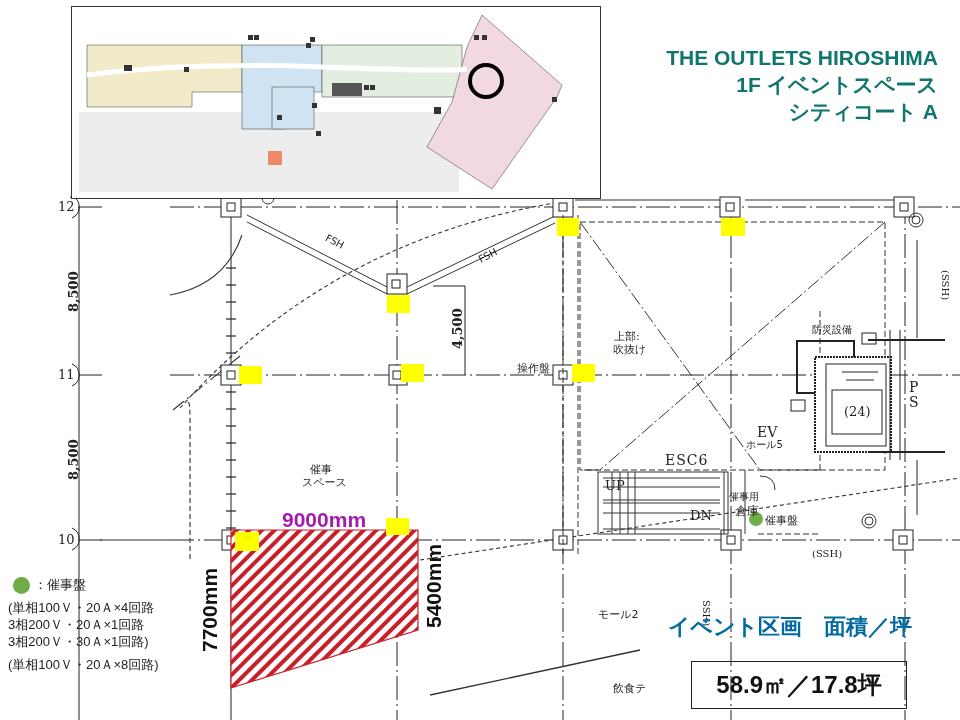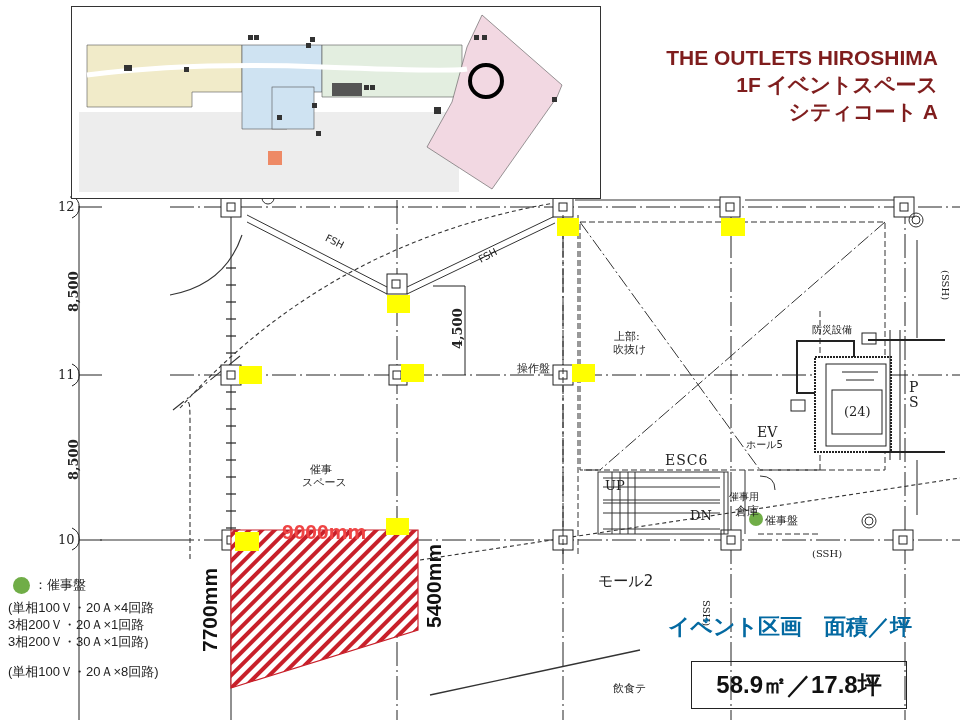--- a/index.html
+++ b/index.html
@@ -1,27 +1,27 @@
 <!DOCTYPE html>
 <html><head>
 <meta charset="utf-8">
 <style>
   html, body { margin:0; padding:0; background:#ffffff; }
   body { width:960px; height:720px; position:relative; overflow:hidden; font-family:"Liberation Sans", "DejaVu Sans", sans-serif; }
   #plan { position:absolute; left:0; top:0; }
-  .title-block { position:absolute; right:22px; top:44px; text-align:right; font-weight:bold; font-size:21px; line-height:27px; color:#7f1d1d; }
+  .title-block { position:absolute; right:22px; top:44px; text-align:right; font-weight:bold; font-size:21px; line-height:27px; color:#0f766e; }
   .title-block div { white-space:nowrap; }
   .minimap { position:absolute; left:71px; top:6px; width:528px; height:191px; border:1px solid #333; background:#fff; overflow:hidden; }
   .legend { position:absolute; left:8px; top:576px; font-size:13px; line-height:17px; color:#222; }
   .legend .dot { display:inline-block; width:17px; height:17px; border-radius:50%; vertical-align:middle; margin:0 4px 0 5px; }
   .legend .sq { display:inline-block; width:26px; height:20px; vertical-align:middle; margin:0 10px 0 10px; }
   .legend .row { white-space:nowrap; }
   .area-heading { position:absolute; left:668px; top:612px; font-size:22px; font-weight:bold; color:#0369a1; white-space:nowrap; }
   .area-box { position:absolute; left:691px; top:661px; width:214px; height:46px; border:1.5px solid #222; display:flex; align-items:center; justify-content:center; font-size:24px; font-weight:bold; color:#111; white-space:nowrap; }
-  .dim-9000 { position:absolute; left:282px; top:520px; font-size:21px; font-weight:bold; color:#ef4444; }
+  .dim-9000 { position:absolute; left:282px; top:508px; font-size:21px; font-weight:bold; color:#a21caf; }
   .dim-v { position:absolute; font-size:21px; font-weight:bold; color:#111; transform:rotate(-90deg); transform-origin:left top; white-space:nowrap; }
   .small-label { position:absolute; font-size:11px; color:#222; white-space:nowrap; font-family:"DejaVu Sans", sans-serif; }
   .grid-num { position:absolute; font-size:13px; color:#222; font-family:"DejaVu Serif", serif; }
 </style>
 </head>
 <body>
 
 <svg id="plan" width="960" height="720" viewBox="0 0 960 720">
   <defs>
     <pattern id="hatch" patternUnits="userSpaceOnUse" width="9" height="9" patternTransform="rotate(45)">
@@ -256,33 +256,33 @@
 <div class="small-label" style="left:605px;top:478px;font-size:13px;font-family:'DejaVu Serif',serif;">UP</div>
 <div class="small-label" style="left:690px;top:508px;font-size:13px;font-family:'DejaVu Serif',serif;">DN</div>
 <div class="small-label" style="left:729px;top:490px;font-size:10px;">催事用</div>
 <div class="small-label" style="left:735px;top:503px;font-size:12px;">倉庫</div>
 <div class="small-label" style="left:765px;top:513px;font-size:11px;">催事盤</div>
 <div class="small-label" style="left:310px;top:462px;font-size:11px;">催事</div>
 <div class="small-label" style="left:302px;top:475px;font-size:11px;">スペース</div>
 <div class="small-label" style="left:951px;top:270px;transform:rotate(90deg);transform-origin:left top;font-size:10px;font-family:'DejaVu Serif',serif;">(SSH)</div>
 <div class="small-label" style="left:812px;top:548px;font-size:10px;font-family:'DejaVu Serif',serif;">(SSH)</div>
 <div class="small-label" style="left:712px;top:600px;transform:rotate(90deg);transform-origin:left top;font-size:10px;font-family:'DejaVu Serif',serif;">SSH)</div>
-<div class="small-label" style="left:598px;top:572px;font-size:15px;">モール2</div>
+<div class="small-label" style="left:598px;top:607px;font-size:11px;">モール2</div>
 <div class="small-label" style="left:613px;top:681px;font-size:11px;">飲食テ</div>
 
 <div class="dim-9000">9000mm</div>
 <div class="dim-v" style="left:198px;top:652px;">7700mm</div>
 <div class="dim-v" style="left:422px;top:628px;">5400mm</div>
 
 <div class="legend">
   <div class="row">
     <span class="dot" style="background:#70ad47;"></span><span>：催事盤</span>
   </div>
   <div class="row" style="margin-top:5px;">(単相100Ｖ・20Ａ×4回路</div>
   <div class="row">3相200Ｖ・20Ａ×1回路</div>
   <div class="row">3相200Ｖ・30Ａ×1回路)</div>
-  <div class="row" style="margin-top:13px;">(単相100Ｖ・20Ａ×8回路)</div>
+  <div class="row" style="margin-top:6px;">(単相100Ｖ・20Ａ×8回路)</div>
 </div>
 
 <div class="area-heading">イベント区画　面積／坪</div>
 <div class="area-box">
   <span>58.9㎡／17.8坪</span>
 </div>
 
 </body></html>

